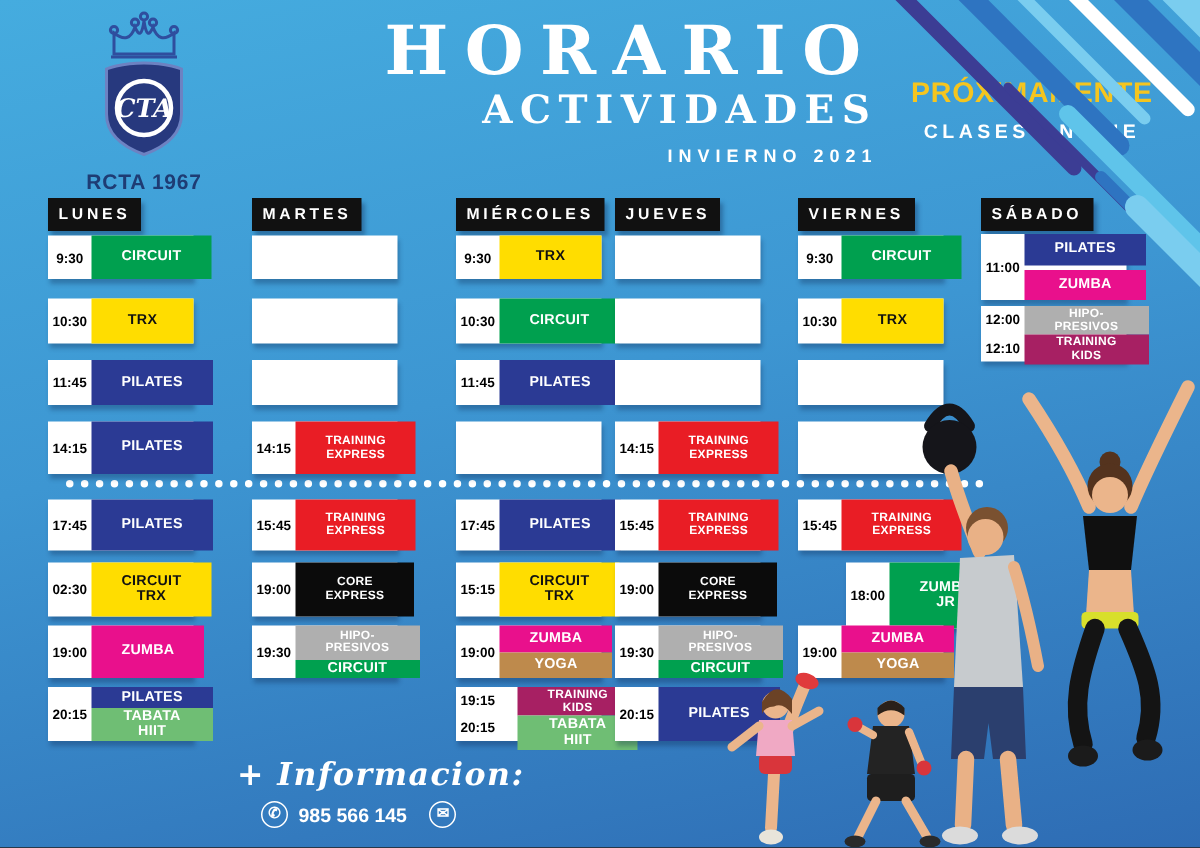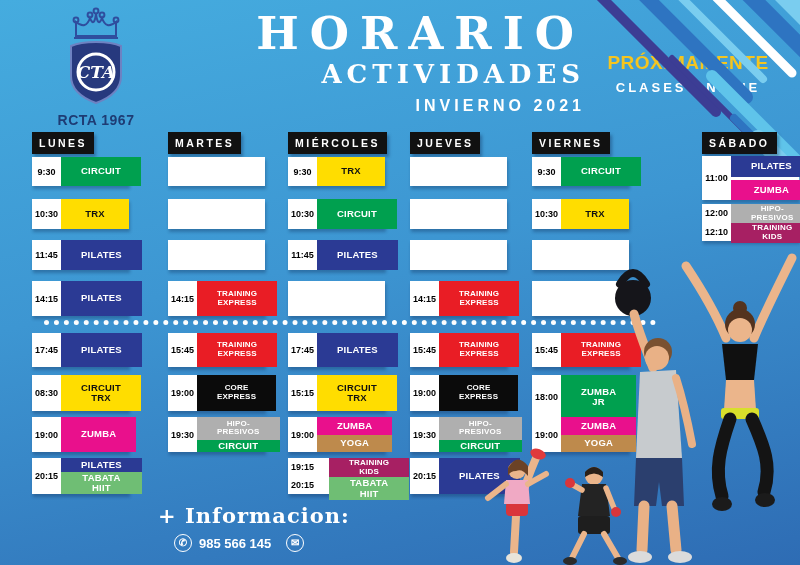--- a/index.html
+++ b/index.html
@@ -5,21 +5,21 @@
   html,body{margin:0;padding:0;background:#222;}
   .poster{position:relative;width:800px;height:565px;overflow:hidden;
     background:linear-gradient(168deg,#45ACDF 0%,#3D96D2 45%,#2E6CB4 100%);
     font-family:"Liberation Sans",sans-serif;}
   
   .badge{position:absolute;left:40px;top:6px;width:112px;text-align:center;}
   .badge-name{margin-top:2px;color:#1E3C74;font-weight:bold;font-size:14px;letter-spacing:.5px;}
   .title-block{position:absolute;left:195px;top:10px;width:390px;text-align:right;color:#fff;}
   .title1{font-family:"DejaVu Serif",serif;font-weight:bold;font-size:45px;letter-spacing:11px;line-height:1.05;}
   .title2{font-family:"DejaVu Serif",serif;font-weight:bold;font-size:26px;letter-spacing:5px;margin-top:2px;}
-  .subtitle{font-weight:bold;font-size:16px;letter-spacing:4px;margin-top:8px;}
+  .subtitle{font-weight:bold;font-size:12px;letter-spacing:4px;margin-top:8px;}
   .promo{position:absolute;left:598px;top:52px;width:180px;text-align:center;}
   .promo1{font-weight:bold;font-size:19px;letter-spacing:.5px;}
   .promo2{color:#fff;font-weight:bold;font-size:13px;letter-spacing:3px;margin-top:6px;}
   
   .table{position:absolute;left:0;top:130px;width:800px;height:375px;z-index:3;}
   .col{position:absolute;top:0;width:97px;height:375px;}
   .day-header{position:absolute;top:2px;left:0;background:#111;color:#fff;font-size:10.5px;
     font-weight:bold;letter-spacing:2.5px;padding:5px 7px;white-space:nowrap;
     box-shadow:2px 3px 3px rgba(10,30,70,.35);}
   .cell{position:absolute;left:0;width:97px;background:#fff;display:flex;
@@ -31,21 +31,21 @@
   .bar{flex:1;display:flex;align-items:center;justify-content:center;color:#fff;font-weight:bold;
     font-size:9.5px;line-height:1.08;text-align:center;padding:1px 20px;letter-spacing:.2px;}
   .bar.dark-text{color:#111;}
   .bar.small{font-size:8px;}
   .dotted{position:absolute;left:44px;top:320px;width:612px;border-top:5px dotted #fff;z-index:2;}
   
   .stripes{position:absolute;right:0;top:0;z-index:1;}
   .person{position:absolute;z-index:6;}
   
   .footer{position:absolute;left:150px;top:503px;width:360px;color:#fff;z-index:4;}
-  .info-script{font-family:"DejaVu Serif",serif;font-weight:bold;
+  .info-script{font-family:"DejaVu Serif",serif;font-style:italic;font-weight:bold;
     font-size:21px;letter-spacing:1px;padding-left:8px;}
   .contact{display:flex;align-items:center;gap:7px;margin-top:6px;padding-left:24px;
     font-weight:bold;font-size:13px;}
   .cicon{flex:0 0 auto;width:16px;height:16px;border:1.5px solid #fff;border-radius:50%;
     display:inline-flex;align-items:center;justify-content:center;font-size:10px;line-height:1;}
 </style>
 </head>
 <body>
 
 <div class="poster">
@@ -132,21 +132,21 @@
         <div class="cell" style="top: 203px; height: 34px;">
           <div class="time">
             <span>17:45</span>
           </div>
           <div class="bars">
             <div class="bar" style="background: rgb(43, 58, 148);">PILATES</div>
           </div>
         </div>
         <div class="cell" style="top: 245px; height: 36px;">
           <div class="time">
-            <span>08:30</span>
+            <span>02:30</span>
           </div>
           <div class="bars">
             <div class="bar dark-text" style="background: rgb(255, 221, 0);">CIRCUIT TRX</div>
           </div>
         </div>
         <div class="cell" style="top: 287px; height: 35px;">
           <div class="time">
             <span>19:00</span>
           </div>
           <div class="bars">
@@ -195,21 +195,21 @@
         <div class="cell" style="top: 287px; height: 35px;">
           <div class="time">
             <span>19:30</span>
           </div>
           <div class="bars">
             <div class="bar small" style="background: rgb(175, 175, 175); flex-grow: 2;">HIPO-PRESIVOS</div>
             <div class="bar" style="background: rgb(0, 160, 79);">CIRCUIT</div>
           </div>
         </div>
       </div>
-      <div class="col" style="left: 288px; text-decoration: underline;">
+      <div class="col" style="left: 304px; text-decoration: underline;">
         <div class="day-header">MIÉRCOLES</div>
         <div class="cell" style="top: 27px; height: 29px;">
           <div class="time">
             <span>9:30</span>
           </div>
           <div class="bars">
             <div class="bar dark-text" style="background: rgb(255, 221, 0);">TRX</div>
           </div>
         </div>
         <div class="cell" style="top: 69px; height: 30px;">
@@ -333,39 +333,39 @@
         <div class="cell empty" style="top: 110px; height: 30px;"></div>
         <div class="cell empty" style="top: 151px; height: 35px;"></div>
         <div class="cell" style="top: 203px; height: 34px;">
           <div class="time">
             <span>15:45</span>
           </div>
           <div class="bars">
             <div class="bar small" style="background: rgb(233, 29, 37);">TRAINING EXPRESS</div>
           </div>
         </div>
-        <div class="cell" style="top: 245px; height: 44px;">
+        <div class="cell" style="top: 245px; height: 44px; margin-left: 32px;">
           <div class="time">
             <span>18:00</span>
           </div>
           <div class="bars">
             <div class="bar" style="background: rgb(0, 160, 79);">ZUMBA JR</div>
           </div>
         </div>
         <div class="cell" style="top: 287px; height: 35px;">
           <div class="time">
             <span>19:00</span>
           </div>
           <div class="bars">
             <div class="bar" style="background: rgb(233, 16, 140);">ZUMBA</div>
             <div class="bar" style="background: rgb(190, 138, 76);">YOGA</div>
           </div>
         </div>
       </div>
-      <div class="col" style="left: 654px; margin-left: 48px;">
+      <div class="col" style="left: 654px;">
         <div class="day-header">SÁBADO</div>
         <div class="cell" style="top: 26px; height: 44px;">
           <div class="time">
             <span>11:00</span>
           </div>
           <div class="bars gapped">
             <div class="bar" style="background: rgb(43, 58, 148);">PILATES</div>
             <div class="bar" style="background: rgb(233, 16, 140);">ZUMBA</div>
           </div>
         </div>

